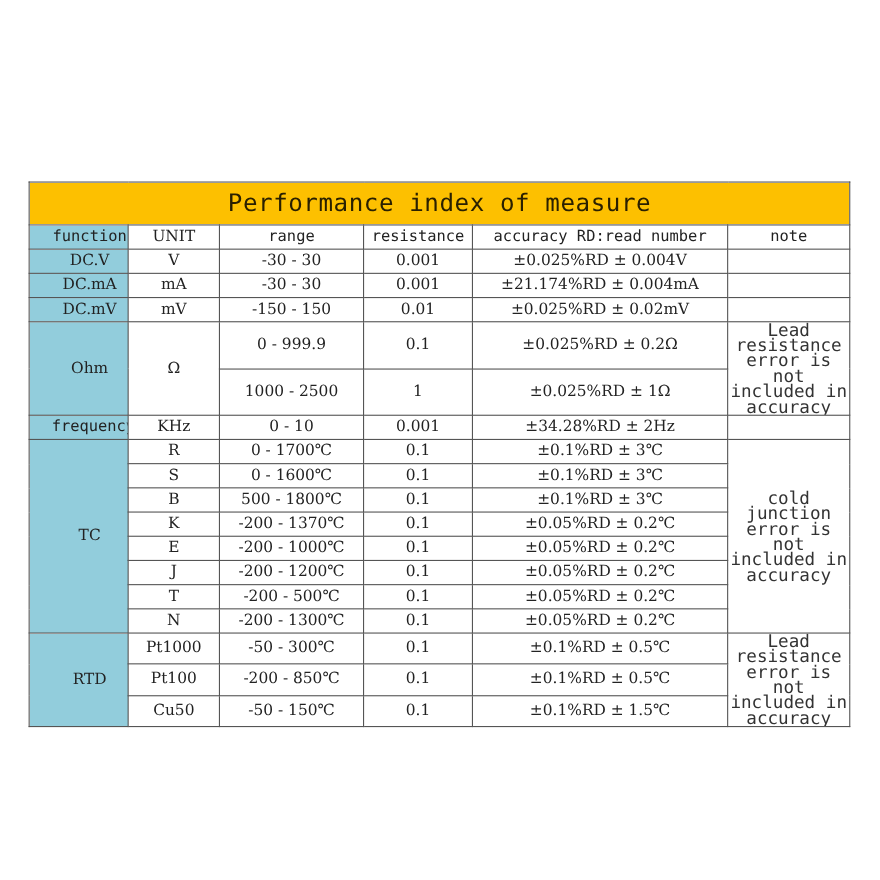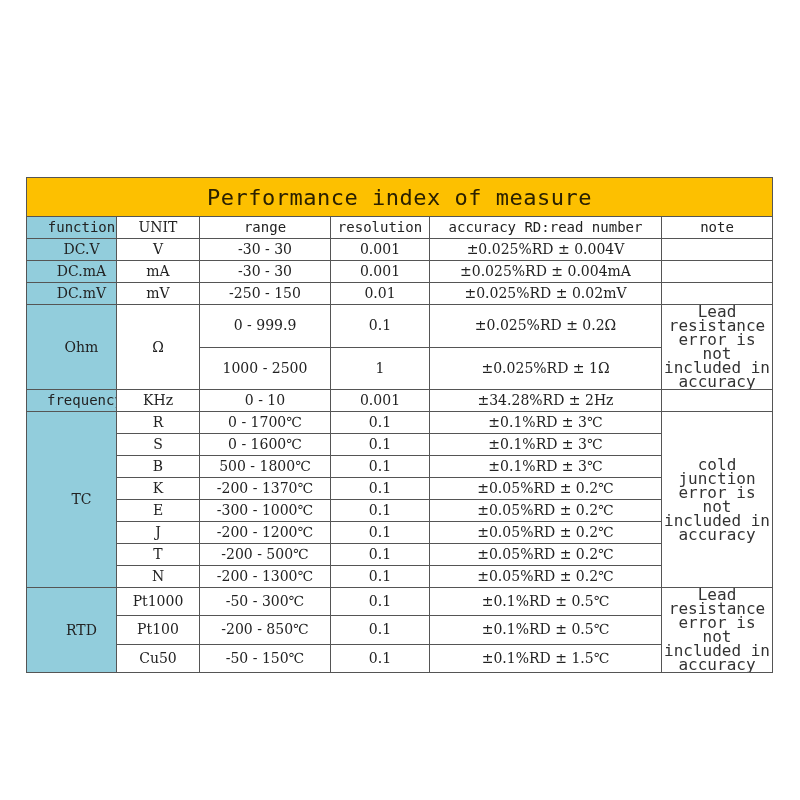--- a/index.html
+++ b/index.html
@@ -1,18 +1,18 @@
 <!DOCTYPE html>
 <html><head>
 <meta charset="utf-8">
 <style>
   html, body { margin:0; padding:0; background:#ffffff; }
   body { width:800px; height:800px; position:relative; overflow:hidden; font-family:"DejaVu Serif","Liberation Serif",serif; }
   table.perf {
-    position:absolute; left:26px; top:177px; width:746px;
+    position:absolute; left:26px; top:165px; width:746px;
     border-collapse:collapse; table-layout:fixed; color:#222;
   }
   table.perf td { border:1px solid #555; text-align:center; vertical-align:middle; padding:0; font-size:14px; height:21px; line-height:19px; overflow:hidden; white-space:nowrap; }
   table.perf td.title { background:#fdc000; height:38px; font-family:"DejaVu Sans Mono","Liberation Mono",monospace; font-size:22px; letter-spacing:0.5px; color:#2a2000; }
   table.perf td.fn { background:#92cddc;padding-left:20px; }
   table.perf td.hdr-fn { font-family:"DejaVu Sans Mono","Liberation Mono",monospace; font-size:14px; }
   table.perf td.note { font-family:"DejaVu Sans Mono","Liberation Mono",monospace; font-size:16px; line-height:14px; white-space:normal; color:#333; }
   table.perf tr.tall td { height:33px; }
   .mono { font-family:"DejaVu Sans Mono","Liberation Mono",monospace; }
 </style>
@@ -29,45 +29,45 @@
       <col style="width:111px">
   </colgroup>
   <tbody>
       <tr>
     <td class="title" colspan="6">Performance index of measure</td>
   </tr>
   <tr>
     <td class="fn hdr-fn">function</td>
     <td>UNIT</td>
     <td class="mono">range</td>
-    <td class="mono">resolution</td>
+    <td class="mono">resistance</td>
     <td class="mono">accuracy RD:read number</td>
     <td class="mono">note</td>
   </tr>
 
   <tr>
     <td class="fn">DC.V</td>
     <td>V</td>
     <td>-30 -  30</td>
     <td>0.001</td>
     <td>±0.025%RD ± 0.004V</td>
     <td></td>
   </tr>
   <tr>
     <td class="fn">DC.mA</td>
     <td>mA</td>
     <td>-30 -  30</td>
     <td>0.001</td>
-    <td>±0.025%RD ± 0.004mA</td>
+    <td>±21.174%RD ± 0.004mA</td>
     <td></td>
   </tr>
   <tr>
     <td class="fn">DC.mV</td>
     <td>mV</td>
-    <td>-250 - 150</td>
+    <td>-150 - 150</td>
     <td>0.01</td>
     <td>±0.025%RD ± 0.02mV</td>
     <td></td>
   </tr>
 
   <tr class="tall">
     <td class="fn" rowspan="2">Ohm</td>
     <td rowspan="2">Ω</td>
     <td>0 - 999.9</td>
     <td>0.1</td>
@@ -110,21 +110,21 @@
     <td>±0.1%RD ± 3℃</td>
   </tr>
   <tr>
     <td>K</td>
     <td>-200 - 1370℃</td>
     <td>0.1</td>
     <td>±0.05%RD ± 0.2℃</td>
   </tr>
   <tr>
     <td>E</td>
-    <td>-300 - 1000℃</td>
+    <td>-200 - 1000℃</td>
     <td>0.1</td>
     <td>±0.05%RD ± 0.2℃</td>
   </tr>
   <tr>
     <td>J</td>
     <td>-200 - 1200℃</td>
     <td>0.1</td>
     <td>±0.05%RD ± 0.2℃</td>
   </tr>
   <tr>

